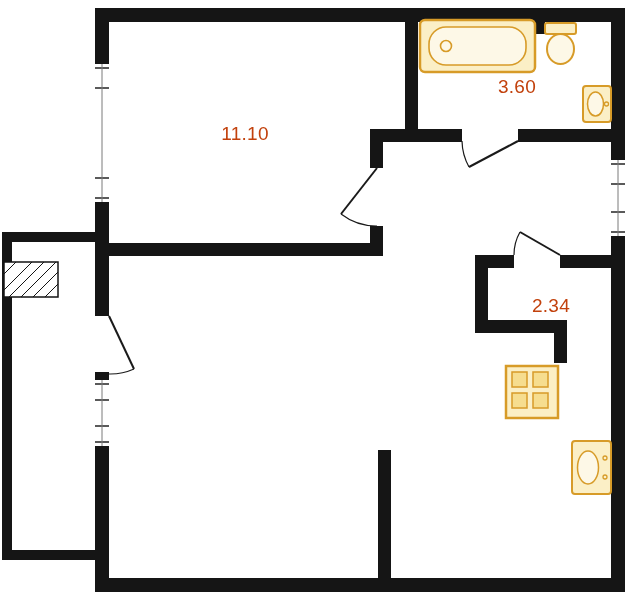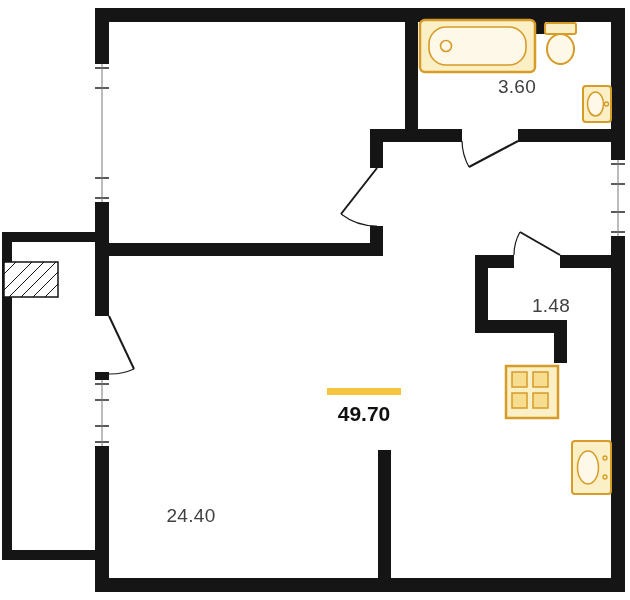--- a/index.html
+++ b/index.html
@@ -3,21 +3,21 @@
 <meta charset="utf-8">
 <style>
   html,body{margin:0;padding:0;background:#ffffff;}
   .plan{
     position:relative;width:630px;height:600px;background:#ffffff;overflow:hidden;
     font-family:"Liberation Sans",sans-serif;
   }
   .wall{position:absolute;background:#151515;z-index:2;}
   .overlay{position:absolute;left:0;top:0;z-index:3;}
   .room-label{
-    position:absolute;font-size:19px;color:#404040;text-align:center;
+    position:absolute;font-size:19px;color:#c2410c;text-align:center;
     letter-spacing:.3px;z-index:5;
   }
   .total-block{position:absolute;left:318px;top:388px;width:92px;text-align:center;z-index:5;}
   .accent-bar{width:74px;height:7px;background:#f4c63f;margin:0 auto 7px;}
   .total-label{font-size:21px;font-weight:bold;color:#101010;}
 </style>
 </head>
 <body>
 
 <div class="plan">
@@ -128,22 +128,18 @@
     </g>
 
     <g>
       <rect x="572" y="441" width="39" height="53" rx="3" fill="#fbefc6" stroke="#d79b28" stroke-width="2"></rect>
       <ellipse cx="588" cy="467.5" rx="10.5" ry="16.5" fill="#fdf8e7" stroke="#d79b28" stroke-width="1.5"></ellipse>
       <circle cx="605" cy="458" r="2" fill="none" stroke="#d79b28" stroke-width="1.3"></circle>
       <circle cx="605" cy="477" r="2" fill="none" stroke="#d79b28" stroke-width="1.3"></circle>
     </g>
   </svg>
 
+  <div class="room-label" style="left:195px;top:123px;width:100px">11.10</div>
   <div class="room-label" style="left:480px;top:76px;width:74px">3.60</div>
-  <div class="room-label" style="left:514px;top:295px;width:74px">1.48</div>
-  <div class="room-label" style="left:143px;top:505px;width:96px">24.40</div>
+  <div class="room-label" style="left:514px;top:295px;width:74px">2.34</div>
 
-  <div class="total-block">
-    <div class="accent-bar"></div>
-    <div class="total-label">49.70</div>
-  </div>
 
 </div>
 
 </body></html>

